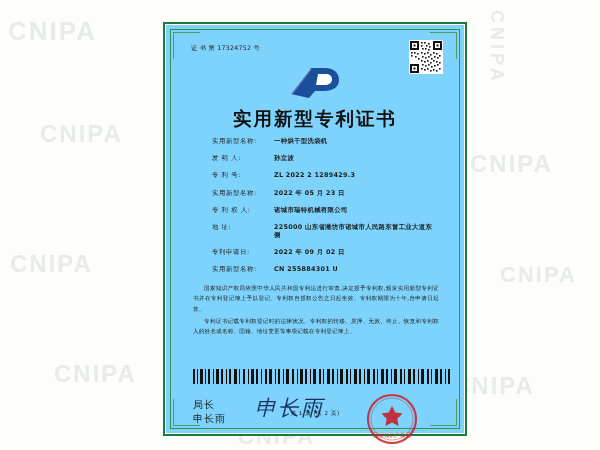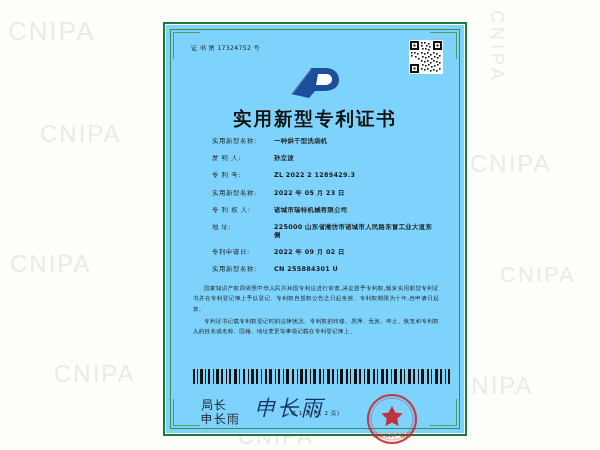--- a/index.html
+++ b/index.html
@@ -18,21 +18,21 @@
     width: 600px;
     height: 450px;
     background: #fdfdfa;
     overflow: hidden;
   }
   
   .wm {
     position: absolute;
     color: #e7ece8;
     font-family: "Liberation Sans", sans-serif;
-    font-weight: normal;
+    font-weight: bold;
     letter-spacing: 2px;
     user-select: none;
     pointer-events: none;
   }
   .wm.v {
     writing-mode: vertical-rl;
     letter-spacing: 4px;
   }
   .cert {
     position: absolute;
@@ -149,23 +149,23 @@
   }
   .sign-area {
     position: absolute;
     left: 22px;
     top: 362px;
     right: 18px;
     height: 44px;
   }
   .sign-labels {
     position: absolute;
-    left: 8px;
+    left: 0;
     top: 6px;
-    font-size: 12px;
+    font-size: 10px;
     line-height: 14px;
     color: #1b1b1b;
     letter-spacing: 1px;
   }
   .handwriting {
     position: absolute;
     left: 62px;
     top: 2px;
     font-size: 21px;
     color: #16305f;

